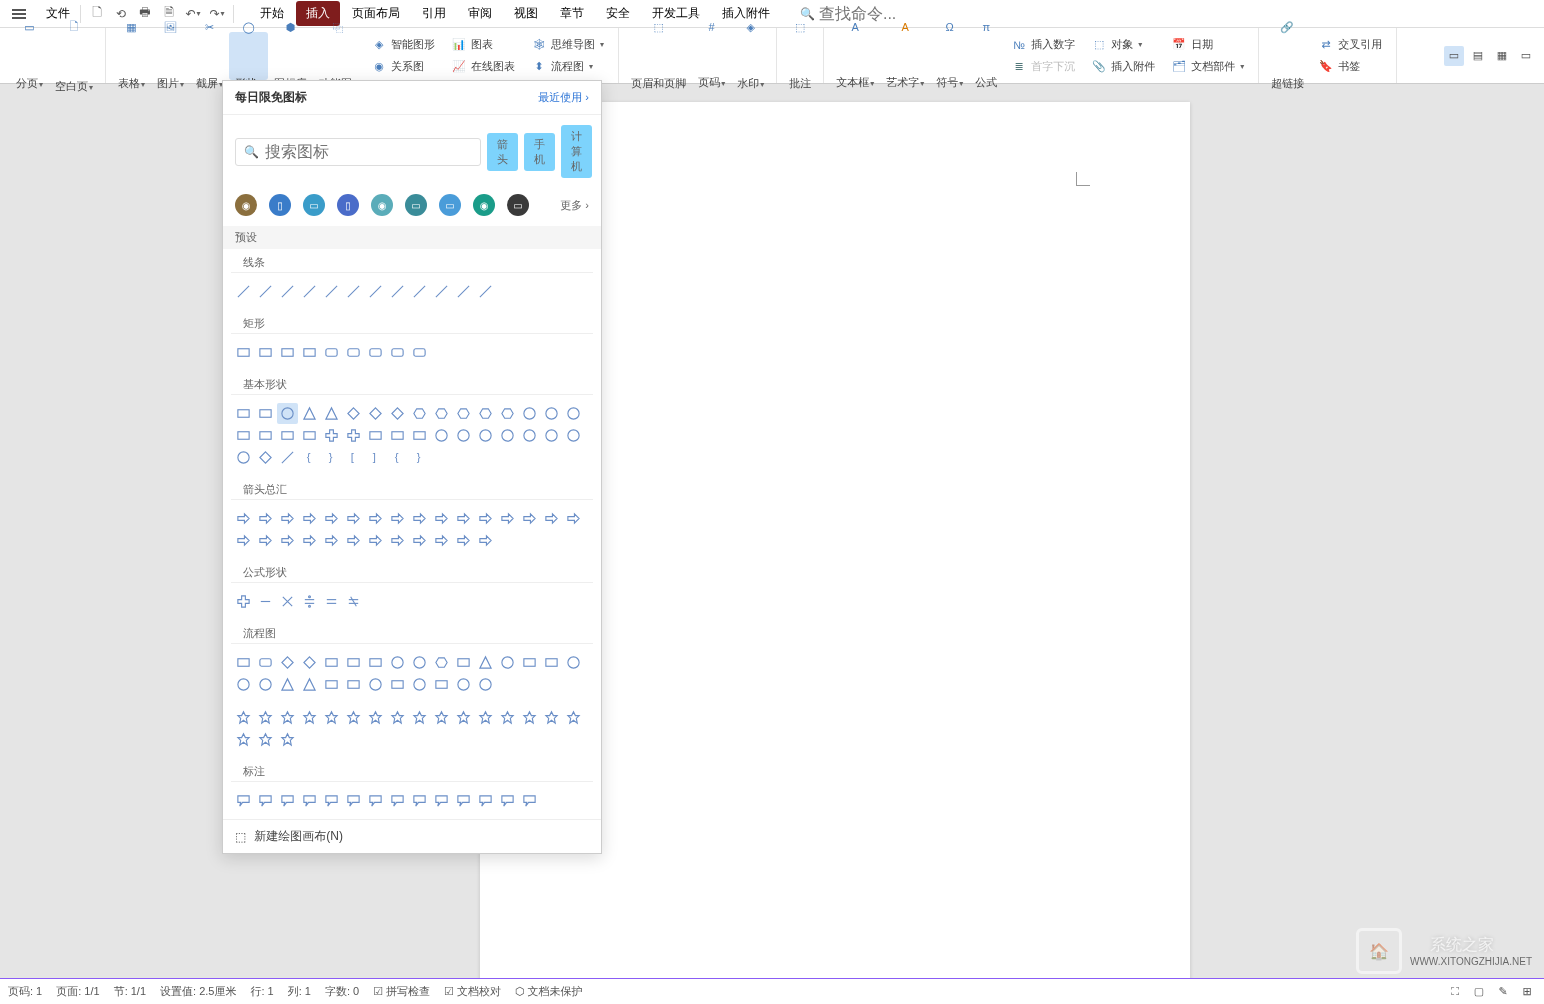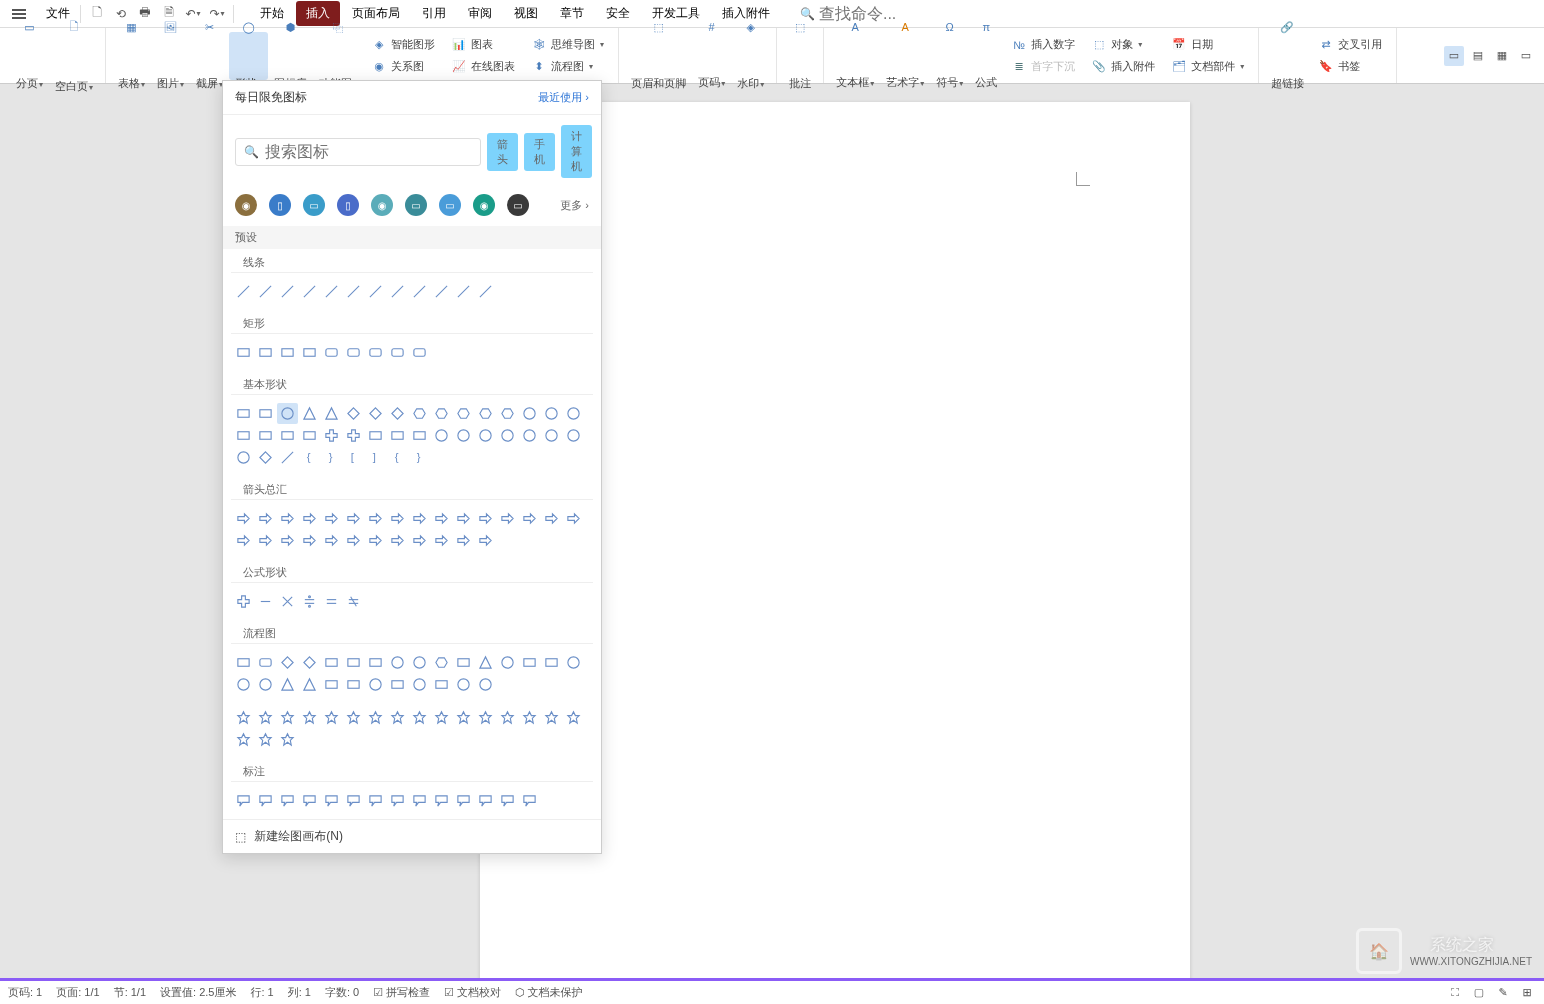--- a/index.html
+++ b/index.html
@@ -28,21 +28,21 @@
 .ribbon-small { display: flex; align-items: center; gap: 4px; padding: 2px 4px; cursor: pointer; white-space: nowrap; font-size: 11px; }
 .ribbon-small .icon { width: 16px; height: 16px; color: #4a7ebb; display: inline-flex; align-items: center; justify-content: center; }
 .dd { font-size: 8px; color: #666; margin-left: 1px; }
 .ribbon-right { margin-left: auto; display: flex; gap: 4px; padding-right: 4px; }
 .ribbon-right .view-btn { width: 20px; height: 20px; display: flex; align-items: center; justify-content: center; cursor: pointer; color: #555; border-radius: 2px; }
 .ribbon-right .view-btn.active { background: #d0e3f7; }
 
 
 .shapes-panel { position: absolute; top: 80px; left: 222px; width: 380px; background: #fff; border: 1px solid #ccc; box-shadow: 0 4px 16px rgba(0,0,0,.15); font-size: 12px; z-index: 100; }
 .panel-header { display: flex; justify-content: space-between; align-items: center; padding: 8px 12px; border-bottom: 1px solid #eee; }
-.panel-header .title { font-weight: normal; color: #333; }
+.panel-header .title { font-weight: bold; color: #333; }
 .panel-header .recent { color: #2e75d6; font-size: 11px; cursor: pointer; }
 .search-row { padding: 10px 12px; display: flex; gap: 6px; align-items: center; }
 .search-box { flex: 1; display: flex; align-items: center; gap: 6px; border: 1px solid #ddd; border-radius: 3px; padding: 4px 8px; }
 .search-box input { border: none; outline: none; flex: 1; font-size: 16px; }
 .tag-btn { padding: 4px 10px; background: #7dd3fc; border-radius: 3px; font-size: 11px; color: #666; cursor: pointer; }
 .icon-row { padding: 6px 12px 10px; display: flex; gap: 12px; align-items: center; }
 .color-icon { width: 22px; height: 22px; border-radius: 50%; cursor: pointer; display: flex; align-items: center; justify-content: center; font-size: 10px; color: #fff; }
 .more-link { margin-left: auto; color: #666; font-size: 11px; cursor: pointer; }
 .section-title { background: #f5f5f5; padding: 4px 12px; font-size: 11px; color: #666; }
 .cat-label { padding: 6px 12px 2px; font-size: 11px; color: #666; border-bottom: 1px solid #eee; margin: 0 8px 4px; }
@@ -51,21 +51,21 @@
 .shape-cell svg { width: 15px; height: 15px; stroke: #6b8fc7; fill: none; stroke-width: 1.2; }
 .shape-cell.selected { background: #d0e3f7; }
 .panel-footer { border-top: 1px solid #eee; padding: 8px 12px; display: flex; align-items: center; gap: 8px; cursor: pointer; color: #444; }
 
 
 .doc-area { position: absolute; top: 84px; left: 0; right: 0; bottom: 26px; overflow: hidden; }
 .page { position: absolute; left: 480px; top: 18px; width: 710px; height: 900px; background: #fff; box-shadow: 0 1px 4px rgba(0,0,0,.15); }
 .cursor-mark { position: absolute; top: 70px; right: 100px; width: 14px; height: 14px; border-left: 1px solid #999; border-bottom: 1px solid #999; }
 
 
-.statusbar { position: absolute; bottom: 0; left: 0; right: 0; height: 26px; background: #fff; border-top: 3px solid #8b5cf6; display: flex; align-items: center; font-size: 11px; color: #555; padding: 0 8px; gap: 14px; }
+.statusbar { position: absolute; bottom: 0; left: 0; right: 0; height: 26px; background: #fff; border-top: 1px solid #8b5cf6; display: flex; align-items: center; font-size: 11px; color: #555; padding: 0 8px; gap: 14px; }
 .statusbar .sitem { display: flex; align-items: center; gap: 3px; cursor: pointer; }
 .statusbar .right { margin-left: auto; display: flex; gap: 6px; }
 .statusbar .sbtn { width: 18px; height: 18px; display: flex; align-items: center; justify-content: center; cursor: pointer; color: #555; }
 
 
 .watermark { position: absolute; bottom: 30px; right: 12px; opacity: 0.55; display: flex; align-items: center; gap: 8px; z-index: 50; pointer-events: none; }
 .watermark .logo { width: 46px; height: 46px; border: 3px solid #fff; border-radius: 6px; display: flex; align-items: center; justify-content: center; color: #fff; }
 .watermark .txt { color: #fff; font-size: 16px; text-shadow: 0 0 4px rgba(0,0,0,.4); margin-left: 20px; }
 .watermark .sub { font-size: 10px; }
 

